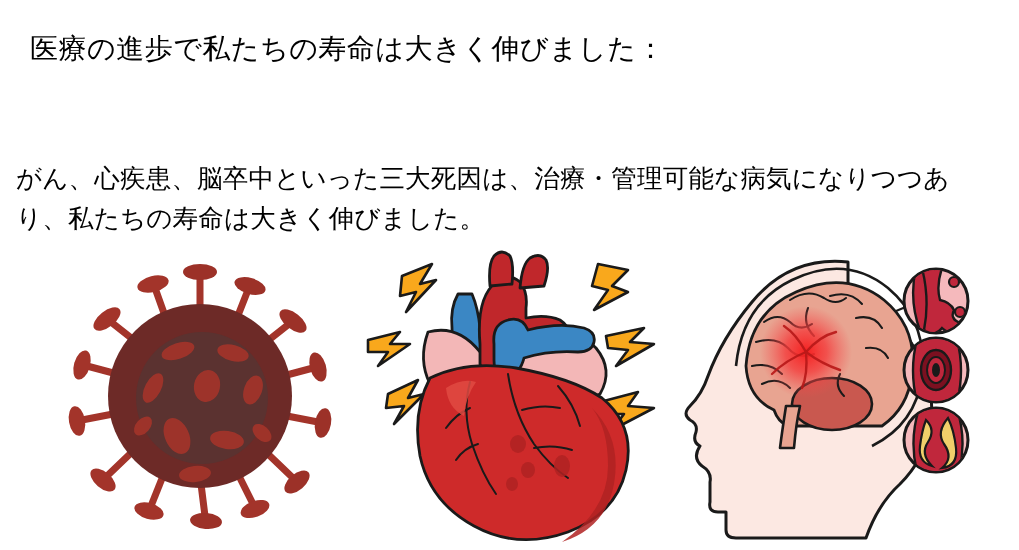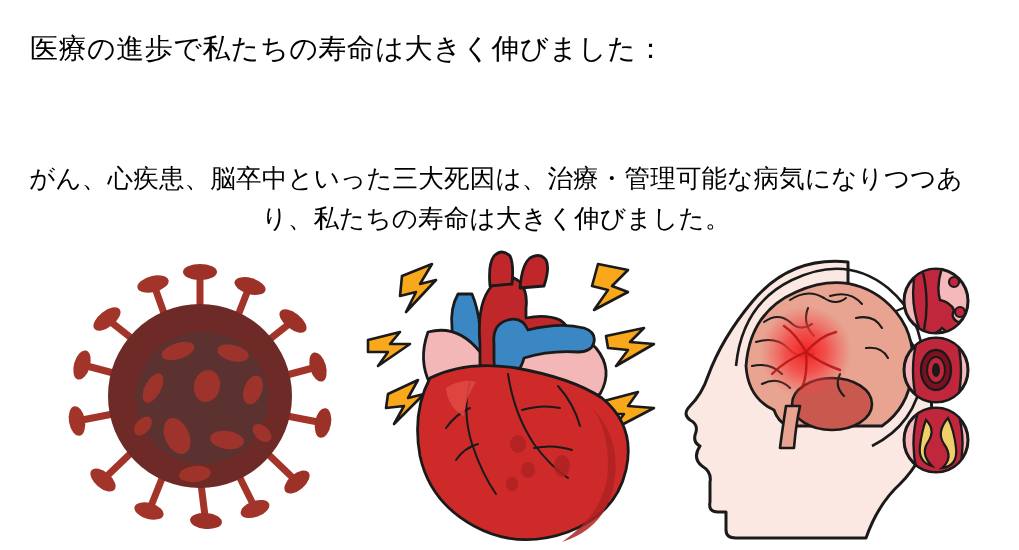--- a/index.html
+++ b/index.html
@@ -42,21 +42,20 @@
   .slide-body {
     position: absolute;
     left: 16px;
     top: 132px;
     width: 960px;
     font-size: 25.5px;
     line-height: 40px;
     font-weight: 400;
     letter-spacing: 0.2px;
     color: #000000;
-    text-align: center;
   }
 
   
   .figures {
     position: absolute;
     left: 0;
     top: 248px;
     width: 1019px;
     height: 302px;
   }

